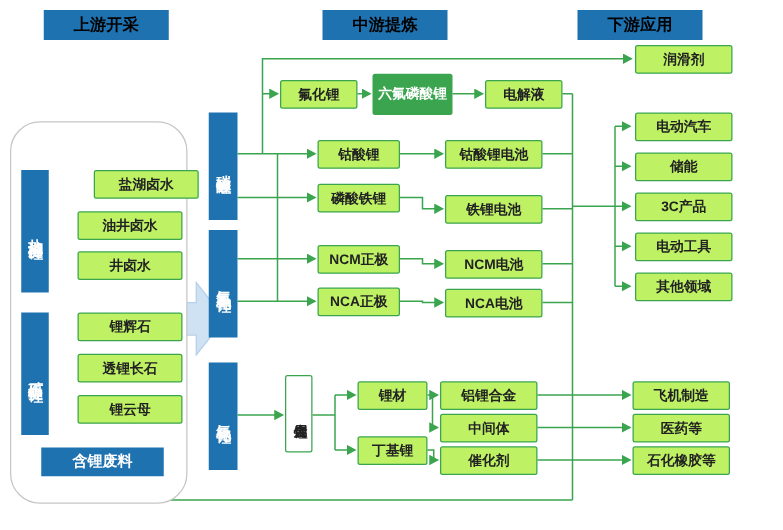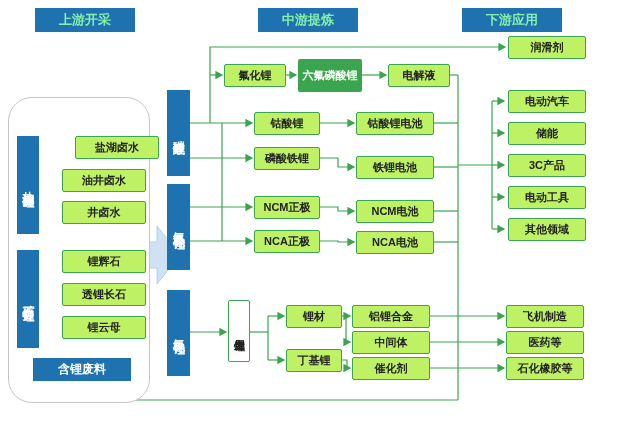--- a/index.html
+++ b/index.html
@@ -1,19 +1,19 @@
 <!DOCTYPE html>
 <html><head>
 <meta charset="utf-8">
 <style>
   html,body{margin:0;padding:0;background:#fff;}
   .canvas{position:relative;width:626px;height:424px;background:#fff;overflow:hidden;
           font-family:"Liberation Sans","DejaVu Sans",sans-serif;}
   .abs{position:absolute;box-sizing:border-box;}
-  .hdr{background:#1e72b0;color:#86efac;font-size:13px;font-weight:bold;
+  .hdr{background:#1e72b0;color:#000000;font-size:13px;font-weight:bold;
        display:flex;align-items:center;justify-content:center;}
   .bblue{background:#1e72b0;color:#fff;font-size:12px;font-weight:bold;
        display:flex;align-items:center;justify-content:center;}
   .vblue{background:#1e72b0;color:#fff;font-size:12px;font-weight:bold;
        display:flex;align-items:center;justify-content:center;
        writing-mode:vertical-rl;text-orientation:upright;letter-spacing:2px;}
   .gbox{background:#bef264;border:1px solid #3aa54e;color:#222;font-size:11px;font-weight:bold;
        display:flex;align-items:center;justify-content:center;border-radius:2px;text-align:center;}
   .gfill{background:#3aa54e;color:#fff;font-size:11px;font-weight:bold;
        display:flex;align-items:center;justify-content:center;text-align:center;line-height:1.25;

